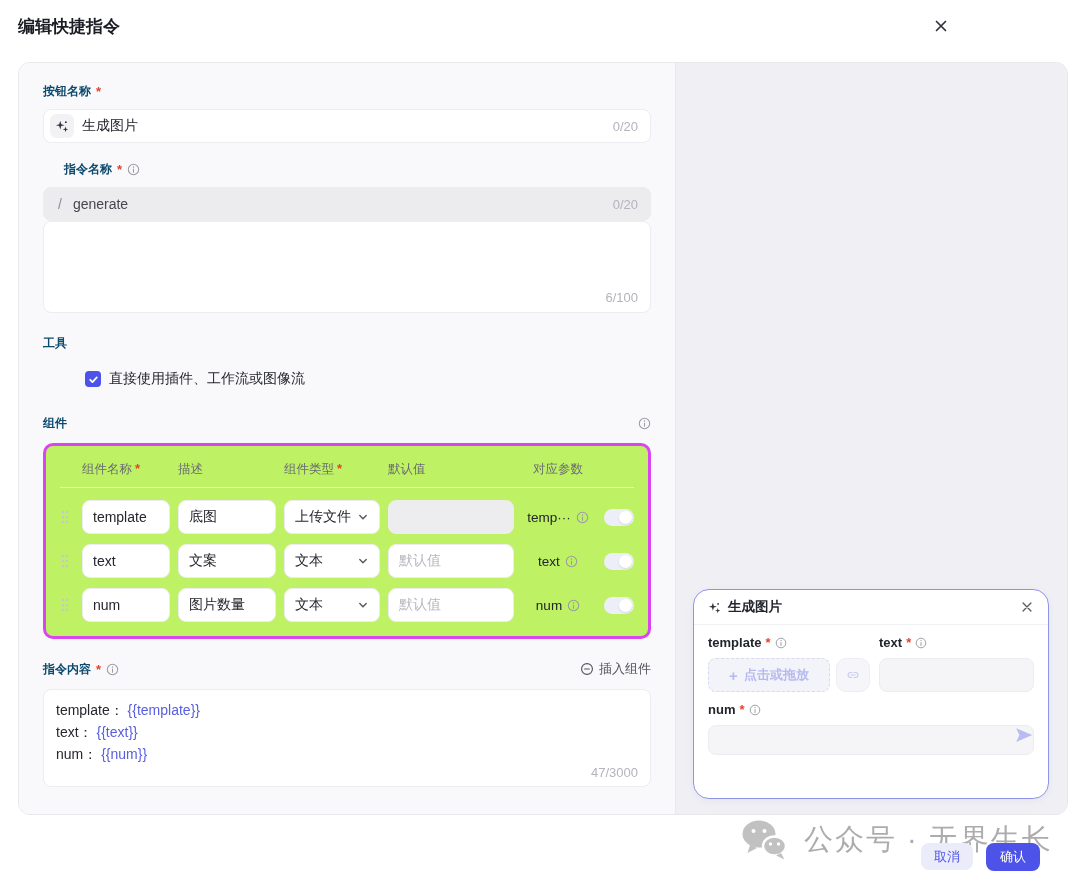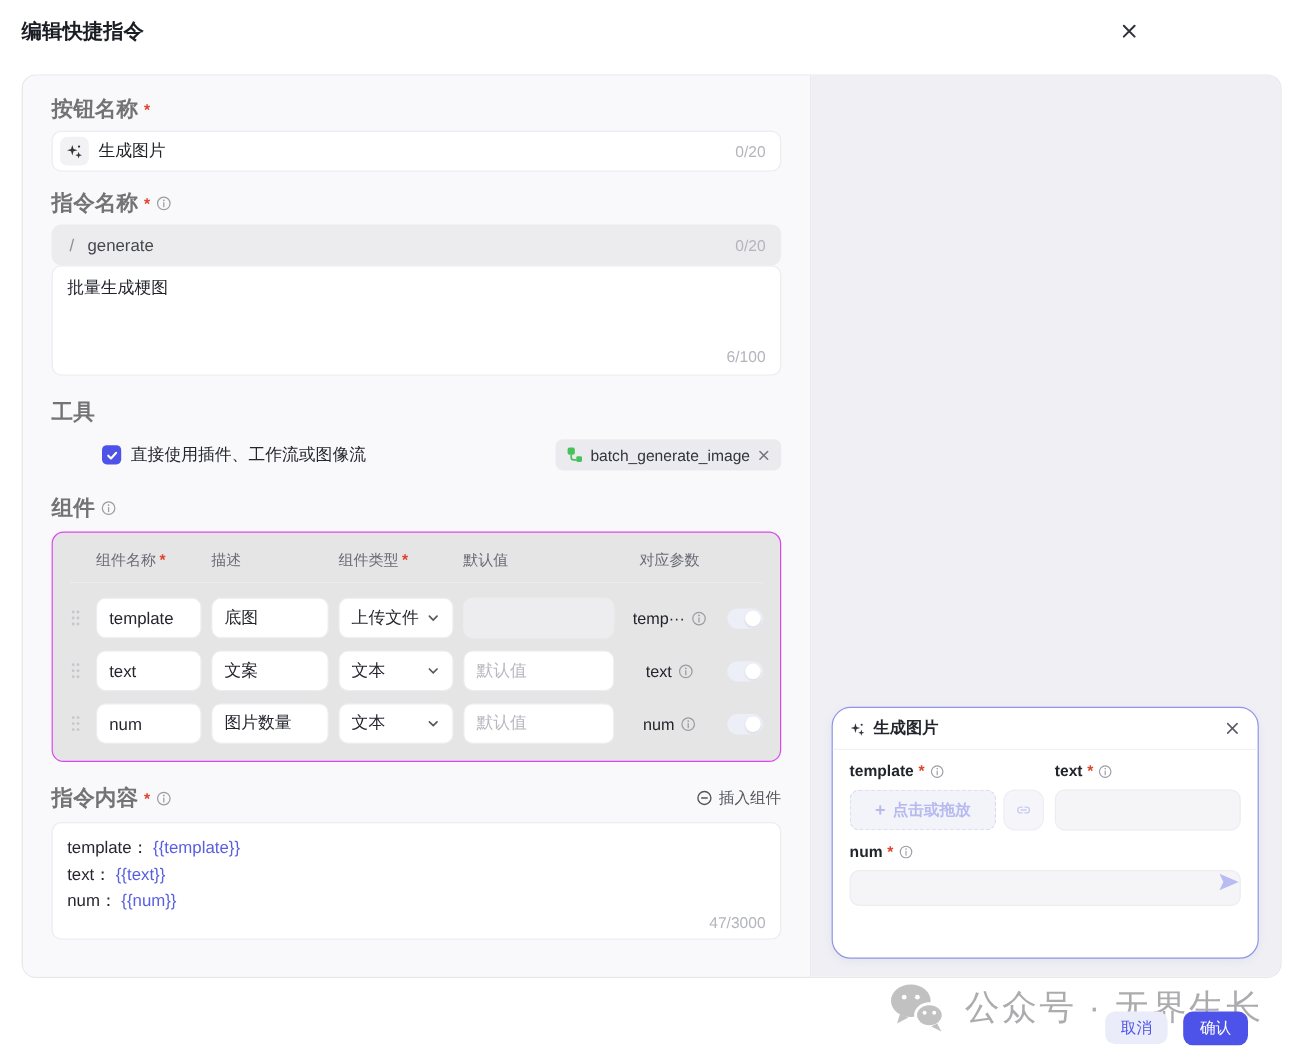--- a/index.html
+++ b/index.html
@@ -16,50 +16,50 @@
   .dlg-close { position:absolute; right:16px; top:15px; width:22px; height:22px; display:flex; align-items:center; justify-content:center; cursor:pointer; color:#30323a; }
 
   
   .content { position:absolute; left:18px; top:62px; width:1050px; height:753px;
     border:1px solid #e7e7ec; border-radius:12px; display:flex; overflow:hidden; background:#f9f9fb; }
   .form-panel { width:657px; padding:18px 24px 0 24px; background:#f9f9fb; border-right:1px solid #e9e9ee; position:relative; }
   .preview-panel { flex:1; background:#f0f0f4; position:relative; }
 
   
   .lbl-row { display:flex; align-items:center; gap:5px; margin-bottom:8px; height:20px; }
-  .lbl { font-size:18px; font-weight:600; color:#737373; }
+  .lbl { font-size:12px; font-weight:600; color:#0c4a6e; }
   .req { color:#e0432e; font-size:13px; font-weight:700; }
   .info-ic { color:#9a9ba3; display:flex; }
   .counter { margin-left:auto; font-size:13px; color:#b3b4bc; }
 
   .tbox { height:34px; background:#fff; border:1px solid #ececf1; border-radius:8px;
     display:flex; align-items:center; padding:0 12px 0 6px; }
   .icon-chip { width:24px; height:24px; border-radius:6px; background:#f2f2f5; display:flex; align-items:center; justify-content:center; color:#33353c; }
   .tbox-val { font-size:14px; color:#22242b; margin-left:8px; }
 
   .tbox-disabled { background:#ececef; border-color:#ececef; padding-left:14px; }
   .slash { font-size:14px; color:#8c8e96; }
   .tbox-val-dim { font-size:14px; color:#45474e; margin-left:11px; }
 
-  .field-gap { margin-top:16px; }
+  .field-gap { margin-top:16px;margin-left:21px; }
 
   .textarea { position:relative; height:92px; background:#fff; border:1px solid #ececf1; border-radius:8px; padding:9px 12px; margin-top:0; }
   .textarea .ta-val { font-size:14px; color:#22242b; }
   .textarea .counter { position:absolute; right:12px; bottom:7px; }
 
   
   .tools-row { display:flex; align-items:center; margin-top:12px; height:28px;padding-left:42px; }
   .chk { width:16px; height:16px; border-radius:4px; background:#4d53e8; display:flex; align-items:center; justify-content:center; cursor:pointer; }
   .chk-lbl { font-size:14px; color:#26272e; margin-left:8px; }
   .tool-tag { margin-left:auto; height:26px; background:#ebebef; border-radius:6px; display:flex; align-items:center; gap:6px; padding:0 9px; }
   .tool-tag .tag-txt { font-size:13px; color:#33353c; }
   .tag-x { display:flex; color:#75767e; cursor:pointer; }
 
   
-  .comp-card { margin-top:10px; background:#e5e5e5; border:1px solid #d946ef; border-radius:10px; padding:12px 14px 4px 14px; }
+  .comp-card { margin-top:10px; background:#bef264; border:3px solid #d946ef; border-radius:10px; padding:12px 14px 4px 14px; }
   .comp-grid { display:grid; grid-template-columns:14px 88px 98px 96px 126px 1fr 32px; column-gap:8px; align-items:center; }
   .comp-head { height:22px; }
   .h-cell { font-size:12.5px; color:#696b74; display:flex; gap:3px; }
   .h-center { justify-content:center; }
   .comp-div { border-top:1px solid #ebebf0; margin:7px 0 12px 0; }
   .comp-row { margin-bottom:10px; }
   .cell-input { height:34px; background:#fff; border:1px solid #ececf1; border-radius:8px; padding:0 10px; display:flex; align-items:center; font-size:14px; color:#25262d; }
   .cell-select { justify-content:space-between; cursor:pointer; }
   .cell-disabled { background:#ededf0; border-color:#ededf0; }
   .placeholder { color:#b7b8c0; }
@@ -153,54 +153,38 @@
           </svg>
       </span>
     </div>
     <div class="tbox tbox-disabled">
       <span class="slash">/</span>
       <span class="tbox-val-dim">generate</span>
       <span class="counter">0/20</span>
     </div>
 
     <div class="textarea">
-      <div class="ta-val">批量生成梗图</div>
       <span class="counter">6/100</span>
     </div>
 
     <div class="lbl-row" style="margin-top:20px; margin-bottom:0;">
       <span class="lbl">工具</span>
     </div>
     <div class="tools-row">
       <span class="chk">
         <span>
           <svg width="11" height="11" viewBox="0 0 12 12" fill="none" stroke="#fff" stroke-width="1.9" stroke-linecap="round" stroke-linejoin="round">
               <path d="M2.4 6.3 L4.9 8.8 L9.6 3.6"></path>
             </svg>
         </span>
       </span>
       <span class="chk-lbl">直接使用插件、工作流或图像流</span>
-      <span class="tool-tag">
-        <span>
-          <svg width="14" height="14" viewBox="0 0 14 14" fill="none">
-              <rect x="1" y="1" width="6" height="6" rx="1.5" fill="#46c25a"></rect>
-              <rect x="8.2" y="8.2" width="4.8" height="4.8" rx="1.2" fill="#46c25a"></rect>
-              <path d="M4 7 V9.3 A1.9 1.9 0 0 0 5.9 11.2 H8.2" stroke="#46c25a" stroke-width="1.4"></path>
-            </svg>
-        </span>
-        <span class="tag-txt">batch_generate_image</span>
-        <span class="tag-x">
-          <svg width="11" height="11" viewBox="0 0 12 12" fill="none" stroke="currentColor" stroke-width="1.4" stroke-linecap="round">
-              <path d="M2.5 2.5 L9.5 9.5 M9.5 2.5 L2.5 9.5"></path>
-            </svg>
-        </span>
-      </span>
-    </div>
-
-    <div class="lbl-row" style="margin-top:20px; margin-bottom:0;">
+    </div>
+
+    <div class="lbl-row" style="margin-top:20px; margin-bottom:0;justify-content:space-between;">
       <span class="lbl">组件</span>
       <span class="info-ic">
         <svg width="13" height="13" viewBox="0 0 14 14" fill="none" stroke="currentColor" stroke-width="1.1">
             <circle cx="7" cy="7" r="5.6"></circle>
             <path d="M7 6.4 V10" stroke-linecap="round"></path>
             <circle cx="7" cy="4.2" r="0.8" fill="currentColor" stroke="none"></circle>
           </svg>
       </span>
     </div>
 

